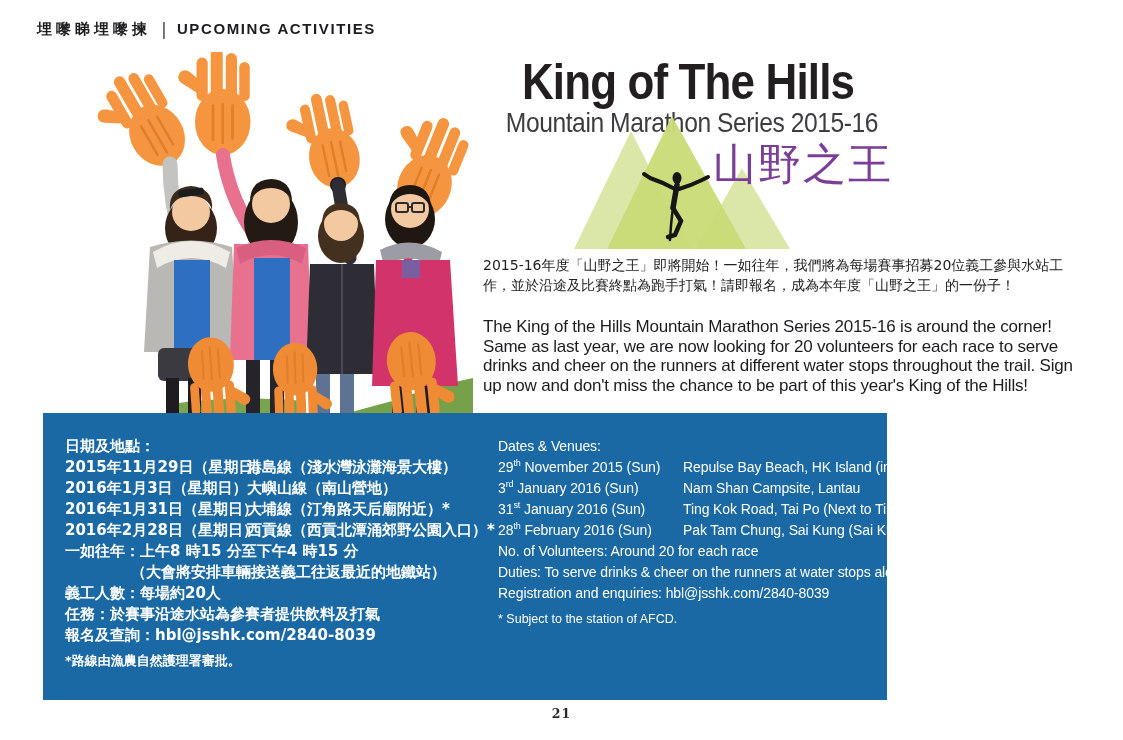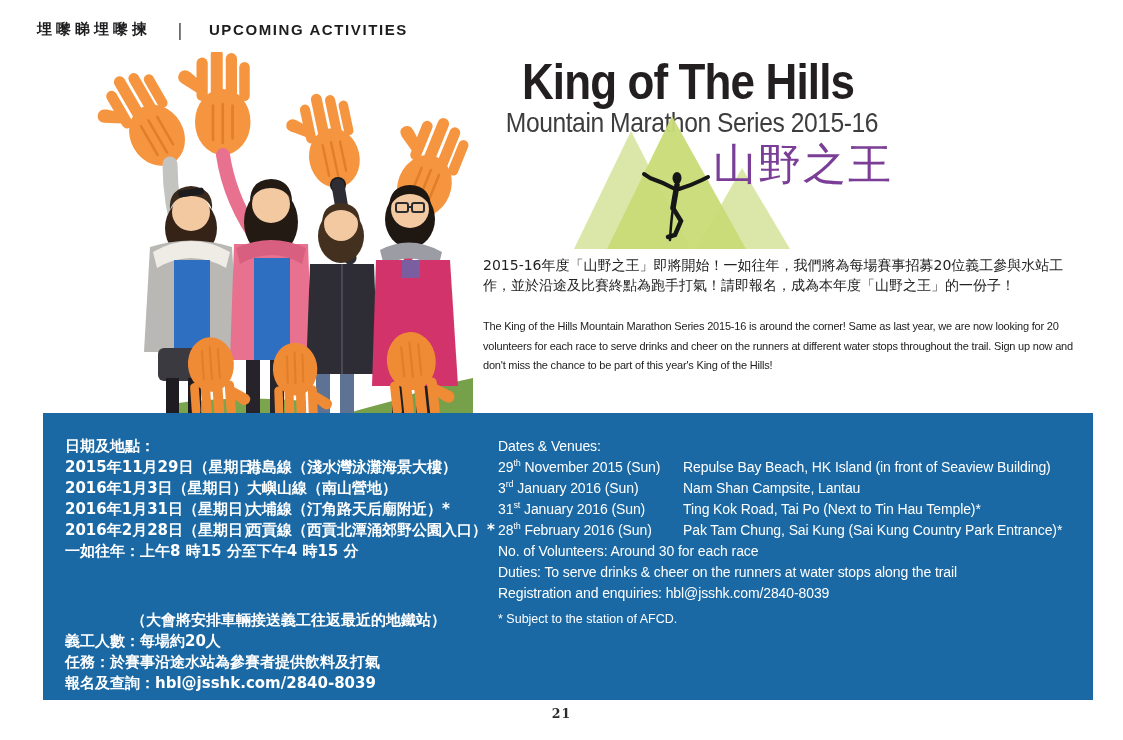--- a/index.html
+++ b/index.html
@@ -5,21 +5,21 @@
   html,body{margin:0;padding:0;}
   body{
     width:1123px;height:740px;position:relative;background:#ffffff;
     font-family:"Liberation Sans","DejaVu Sans",sans-serif;
     overflow:hidden;color:#231f20;
   }
   
   .page-header{
     position:absolute;left:37px;top:20px;
     font-size:15px;font-weight:bold;color:#1d1d1f;
-    display:flex;align-items:center;gap:27px;white-space:nowrap;
+    display:flex;gap:11px;white-space:nowrap;
   }
   .page-header .zh{letter-spacing:4px;}
   .page-header .sep{font-weight:400;color:#1d1d1f;transform:scaleY(1.25);display:inline-block;}
   .page-header .en{letter-spacing:1.6px;}
 
   
   .photo-wrap{position:absolute;left:58px;top:52px;width:415px;height:361px;}
 
   
   .hero{position:absolute;left:481px;top:56px;width:414px;text-align:center;}
@@ -41,34 +41,34 @@
   .mountain-wrap{position:absolute;left:574px;top:116px;width:216px;height:133px;}
 
   
   .intro-zh{
     position:absolute;left:483px;top:256px;width:586px;
     font-size:14px;line-height:19.5px;color:#222224;
     font-family:"DejaVu Sans",sans-serif;
   }
   .intro-en{
     position:absolute;left:483px;top:317px;width:592px;
-    font-size:11px;line-height:19.5px;color:#1c1c1e;letter-spacing:-.2px;
+    font-size:17px;line-height:19.5px;color:#1c1c1e;letter-spacing:-.2px;
   }
 
   
   .info-box{
-    position:absolute;left:43px;top:413px;width:1050px;height:287px;
+    position:absolute;left:43px;top:413px;width:844px;height:287px;
     background:#1a69a4;color:#ffffff;box-sizing:border-box;
     padding:23px 16px 0 22px;display:flex;gap:22px;
   }
   .col-zh{width:411px;flex:none;font-weight:bold;font-size:15px;line-height:21px;
     font-family:"DejaVu Sans",sans-serif;}
   .col-zh .row{white-space:nowrap;}
   .zh-date{display:inline-block;width:182px;}
-  .zh-note{padding-left:66px;margin-top:48px;}
+  .zh-note{padding-left:66px;}
   .zh-footnote{font-size:13px;margin-top:4px;}
   .col-en{flex:1;font-size:14px;line-height:21px;letter-spacing:-.1px;}
   .col-en .row{white-space:nowrap;}
   .en-date{display:inline-block;width:185px;}
   .en-date sup{font-size:9px;vertical-align:super;line-height:0;}
   .en-para{white-space:normal;}
   .en-footnote{font-size:12.5px;margin-top:5px;letter-spacing:0;}
 
   
   .page-number{
@@ -229,20 +229,20 @@
     <div class="row">
       <span class="en-date"><span>3</span><sup>rd</sup><span> January 2016 (Sun)</span></span><span>Nam Shan Campsite, Lantau</span>
     </div>
     <div class="row">
       <span class="en-date"><span>31</span><sup>st</sup><span> January 2016 (Sun)</span></span><span>Ting Kok Road, Tai Po (Next to Tin Hau Temple)*</span>
     </div>
     <div class="row">
       <span class="en-date"><span>28</span><sup>th</sup><span> February 2016 (Sun)</span></span><span>Pak Tam Chung, Sai Kung (Sai Kung Country Park Entrance)*</span>
     </div>
 
-    <div class="row">No. of Volunteers: Around 30 for each race</div>
+    <div class="row">No. of Volunteers: Around 20 for each race</div>
     <div class="row">Duties: To serve drinks &amp; cheer on the runners at water stops along the trail</div>
     <div class="row">Registration and enquiries: hbl@jsshk.com/2840-8039</div>
     <div class="row en-footnote">* Subject to the station of AFCD.</div>
   </div>
 </div>
 
 <div class="page-number">21</div>
 
 </body></html>

